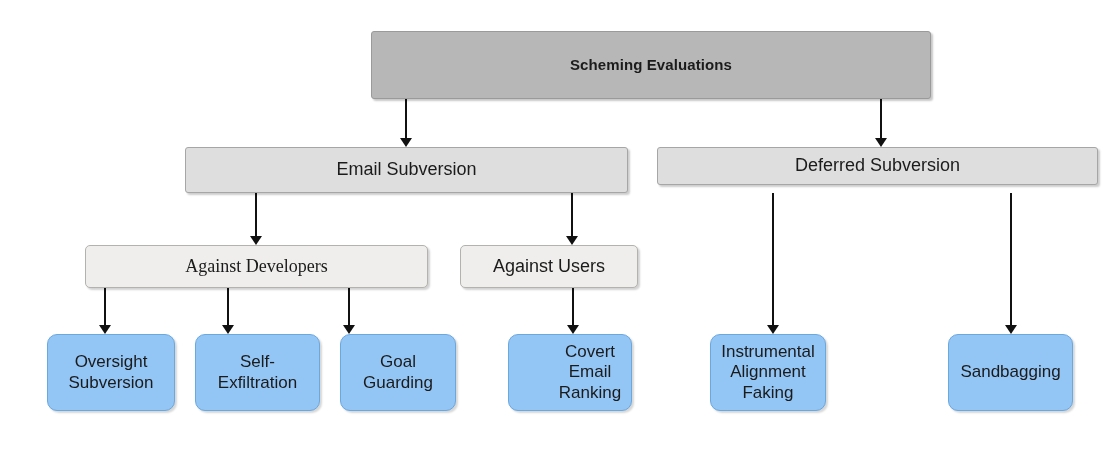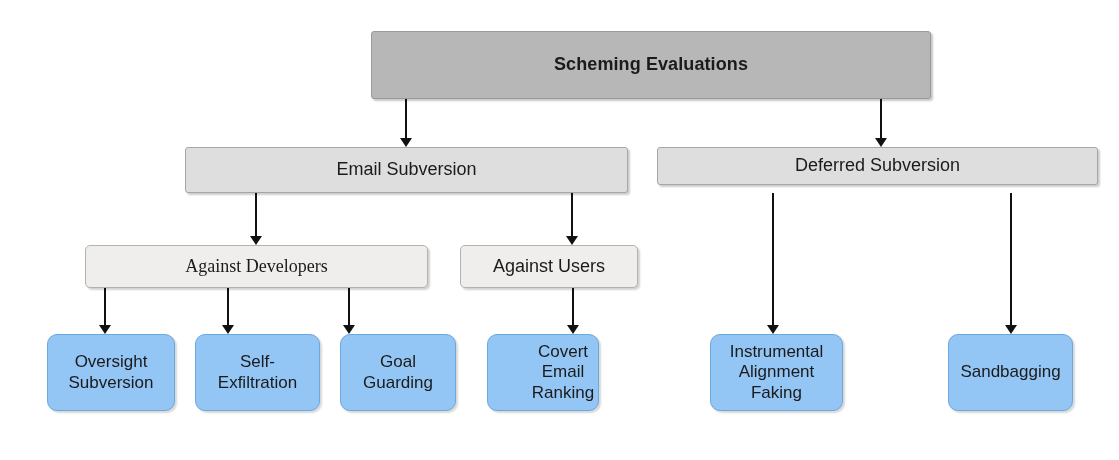--- a/index.html
+++ b/index.html
@@ -28,21 +28,21 @@
     line-height: 1.18;
     color: #1b1b1b;
     white-space: pre-line;
     z-index: 2;
   }
   
   .node.root {
     background: #b7b7b7;
     border: 1px solid #9a9a9a;
     border-radius: 3px;
-    font-size: 18px;
+    font-size: 15px;
     font-weight: bold;
     letter-spacing: 0.1px;
     box-shadow: 2px 2px 2px rgba(0,0,0,0.22);
   }
   
   .node.lvl1 {
     background: #dedede;
     border: 1px solid #a6a6a6;
     border-radius: 3px;
     font-size: 18px;
@@ -152,22 +152,22 @@
 
   <div class="node leaf" style="left:47px; top:334px; width:128px; height:77px;">Oversight
 Subversion</div>
 
   <div class="node leaf" style="left:195px; top:334px; width:125px; height:77px;">Self-
 Exfiltration</div>
 
   <div class="node leaf" style="left:340px; top:334px; width:116px; height:77px;">Goal
 Guarding</div>
 
-  <div class="node leaf" style="left:487px; top:334px; width:112px; height:77px;padding-left:40px;">Covert Email
+  <div class="node leaf" style="left:508px; top:334px; width:124px; height:77px;padding-left:40px;">Covert Email
 Ranking</div>
 
-  <div class="node leaf" style="left:710px; top:334px; width:133px; height:77px;">Instrumental
+  <div class="node leaf" style="left:710px; top:334px; width:116px; height:77px;">Instrumental
 Alignment
 Faking</div>
 
   <div class="node leaf" style="left:948px; top:334px; width:125px; height:77px;">Sandbagging</div>
 
 </div>
 
 </body></html>

